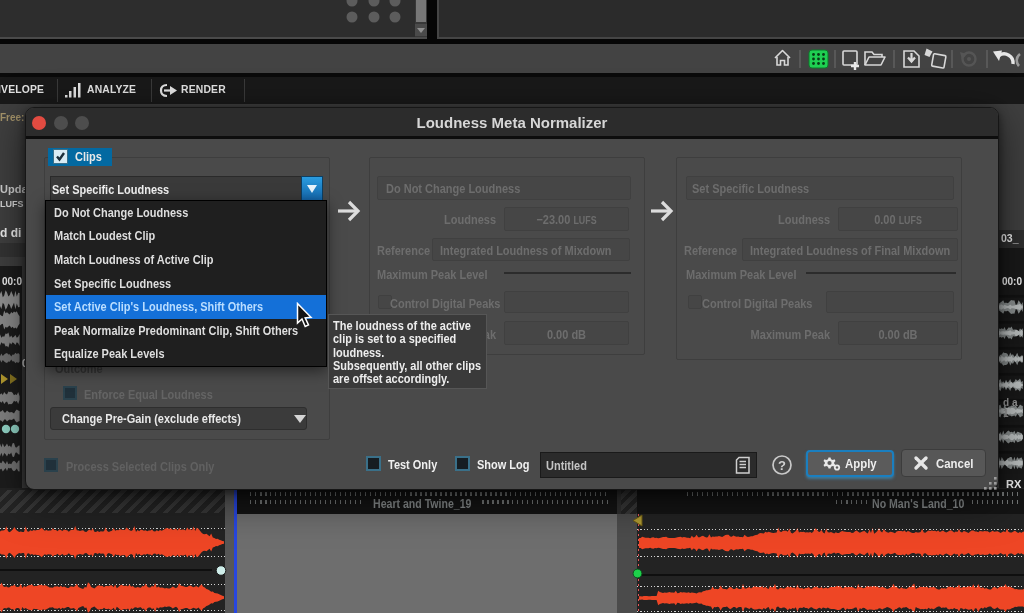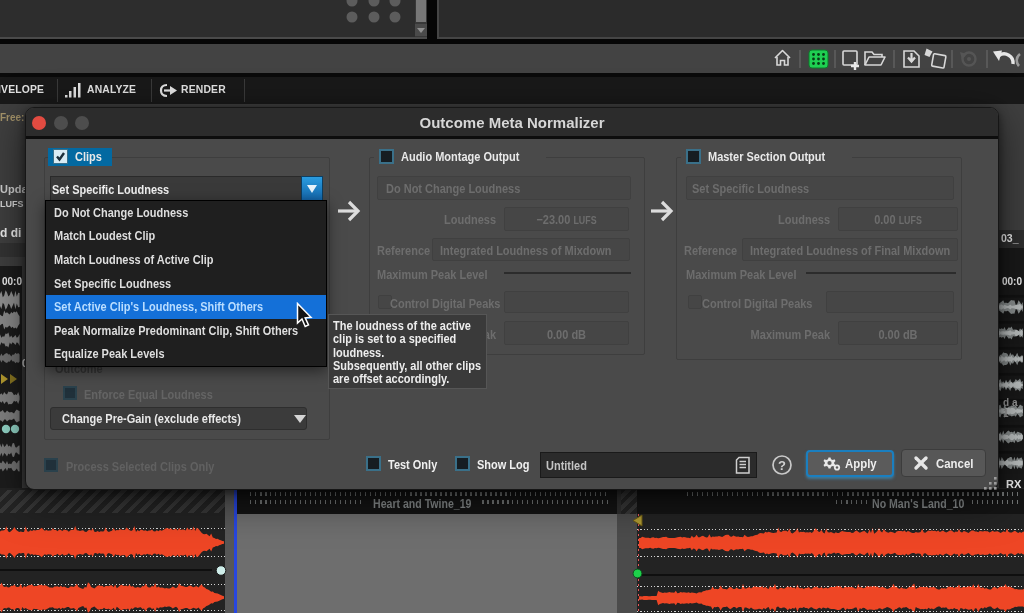--- a/index.html
+++ b/index.html
@@ -200,21 +200,21 @@
 <div class="ab" style="left:234px;top:488px;width:3px;height:125px;background:#2746e0;"></div>
 <div class="ab" style="left:25px;top:107px;width:974px;height:383px;background:#4a4a4a;
  border:1px solid #161616;border-radius:9px;box-sizing:border-box;
  box-shadow:0 10px 40px rgba(0,0,0,.55),0 3px 10px rgba(0,0,0,.5);"></div>
 <div class="ab" style="left:26px;top:108px;width:972px;height:28px;background:#2c2c2c;border-radius:8px 8px 0 0;"></div>
 <svg class="ab" style="left:30px;top:115px" width="70" height="16">
       <circle cx="9" cy="8" r="7" fill="#e24b41"></circle>
       <circle cx="31" cy="8" r="7" fill="#4d4d4d"></circle>
       <circle cx="52" cy="8" r="7" fill="#4d4d4d"></circle>
     </svg>
-<div class="ab" style="left:26px;top:114px;width:972px;text-align:center;color:#d6d6d6;font-size:15px;font-weight:bold;">Outcome Meta Normalizer</div>
+<div class="ab" style="left:26px;top:114px;width:972px;text-align:center;color:#d6d6d6;font-size:15px;font-weight:bold;">Loudness Meta Normalizer</div>
 <div class="ab" style="left:26px;top:136px;width:972px;height:3px;background:#0d0d0d;"></div>
 <div class="ab gb" style="left:44px;top:157px;width:286px;height:283px;"></div>
 <div class="ab" style="left:48px;top:148px;background:#0369a1;padding:0 5px;height:18px;"><span style="display:inline-block;vertical-align:top;margin-top:1px;" class="cb"></span><svg style="position:absolute;left:6px;top:2px" width="14" height="14">
         <rect x="0" y="0" width="13" height="13" fill="#d9ecf4"></rect>
         <path d="M3 6.5 L5.5 9.5 L10 3" stroke="#1c2f3a" stroke-width="2.4" fill="none"></path>
       </svg><span class="wlbl" style="display:inline-block;margin-left:7px;vertical-align:top;margin-top:1px;">Clips</span></div>
 <div class="ab" style="left:50px;top:176px;width:273px;height:25px;background:#3a3a3a;border:1px solid #2a2a2a;box-sizing:border-box;"></div>
 <div class="ab sx85" style="left:52px;top:182px;color:#f0f0f0;font-size:13px;font-weight:bold;">Set Specific Loudness</div>
 <div class="ab" style="left:301px;top:176px;width:22px;height:25px;background:linear-gradient(#2a9ce0,#1467ac);border:1px solid #0d3f63;box-sizing:border-box;"></div>
 <svg class="ab" style="left:305px;top:184px" width="14" height="10">
@@ -232,39 +232,37 @@
 <div class="ab sx80" style="left:66px;top:459px;color:#616161;font-size:13px;font-weight:bold;">Process Selected Clips Only</div>
 <svg class="ab" style="left:336px;top:198px" width="30" height="26" fill="none" stroke="#dcdcdc" stroke-width="3.2">
       <line x1="2" y1="13" x2="20" y2="13"></line>
       <polyline points="13,4 22,13 13,22"></polyline>
     </svg>
 <svg class="ab" style="left:649px;top:198px" width="30" height="26" fill="none" stroke="#dcdcdc" stroke-width="3.2">
       <line x1="2" y1="13" x2="20" y2="13"></line>
       <polyline points="13,4 22,13 13,22"></polyline>
     </svg>
 <div class="ab gb" style="left:369px;top:157px;width:276px;height:198px;"></div>
-<div class="ab" style="left:374px;top:148px;background:#4a4a4a;padding:0 5px;height:18px;"><span class="cb" style="display:inline-block;vertical-align:top;margin-top:1px;"></span><span class="wlbl" style="display:inline-block;margin-left:7px;vertical-align:top;margin-top:1px;">Audio Montage Output</span></div>
 <div class="ab fld" style="left:377px;top:176px;width:254px;height:24px;"></div>
 <div class="ab glbl" style="left:386px;top:181px;">Do Not Change Loudness</div>
 <div class="ab glbl ra" style="left:396px;top:212px;width:100px;text-align:right;">Loudness</div>
 <div class="ab fld" style="left:504px;top:207px;width:125px;height:24px;"></div>
 <div class="ab glbl ce" style="left:504px;top:212px;width:125px;text-align:center;">−23.00 <span style="font-size:10.5px">LUFS</span></div>
 <div class="ab glbl" style="left:377px;top:243px;">Reference</div>
 <div class="ab fld" style="left:432px;top:238px;width:198px;height:23px;"></div>
 <div class="ab glbl" style="left:440px;top:243px;">Integrated Loudness of Mixdown</div>
 <div class="ab glbl" style="left:377px;top:267px;">Maximum Peak Level</div>
 <div class="ab" style="left:504px;top:272px;width:127px;height:2px;background:#2c2c2c;"></div>
 <div class="ab fld" style="left:378px;top:295px;width:14px;height:14px;"></div>
 <div class="ab glbl" style="left:390px;top:296px;">Control Digital Peaks</div>
 <div class="ab fld" style="left:504px;top:291px;width:125px;height:22px;"></div>
 <div class="ab glbl ra" style="left:396px;top:327px;width:100px;text-align:right;">Maximum Peak</div>
 <div class="ab fld" style="left:504px;top:321px;width:125px;height:24px;"></div>
 <div class="ab glbl ce" style="left:504px;top:327px;width:125px;text-align:center;">0.00 dB</div>
 <div class="ab gb" style="left:676px;top:157px;width:286px;height:203px;"></div>
-<div class="ab" style="left:681px;top:148px;background:#4a4a4a;padding:0 5px;height:18px;"><span class="cb" style="display:inline-block;vertical-align:top;margin-top:1px;"></span><span class="wlbl" style="display:inline-block;margin-left:7px;vertical-align:top;margin-top:1px;">Master Section Output</span></div>
 <div class="ab fld" style="left:686px;top:176px;width:268px;height:24px;"></div>
 <div class="ab glbl" style="left:692px;top:181px;">Set Specific Loudness</div>
 <div class="ab glbl ra" style="left:730px;top:212px;width:100px;text-align:right;">Loudness</div>
 <div class="ab fld" style="left:838px;top:207px;width:120px;height:24px;"></div>
 <div class="ab glbl ce" style="left:838px;top:212px;width:120px;text-align:center;">0.00 <span style="font-size:10.5px">LUFS</span></div>
 <div class="ab glbl" style="left:684px;top:243px;">Reference</div>
 <div class="ab fld" style="left:742px;top:238px;width:216px;height:23px;"></div>
 <div class="ab glbl" style="left:750px;top:243px;">Integrated Loudness of Final Mixdown</div>
 <div class="ab glbl" style="left:686px;top:267px;">Maximum Peak Level</div>
 <div class="ab" style="left:806px;top:272px;width:150px;height:2px;background:#2c2c2c;"></div>

